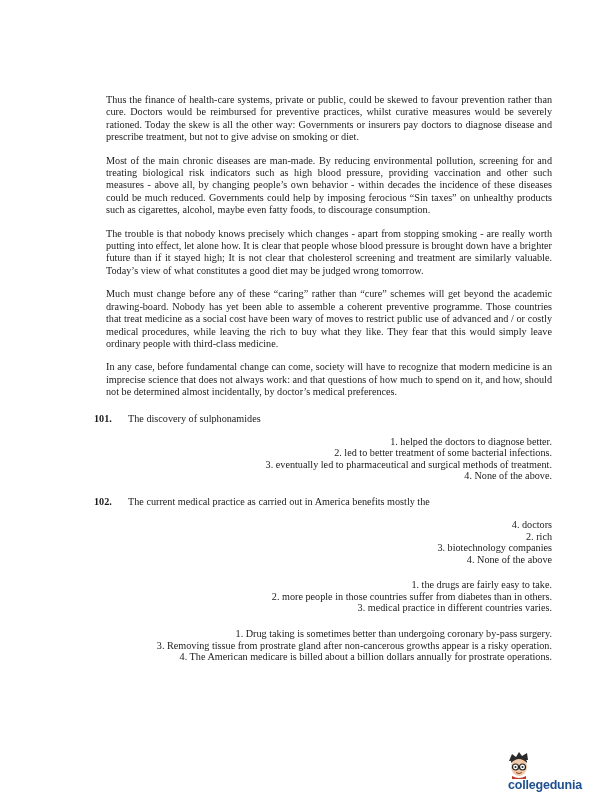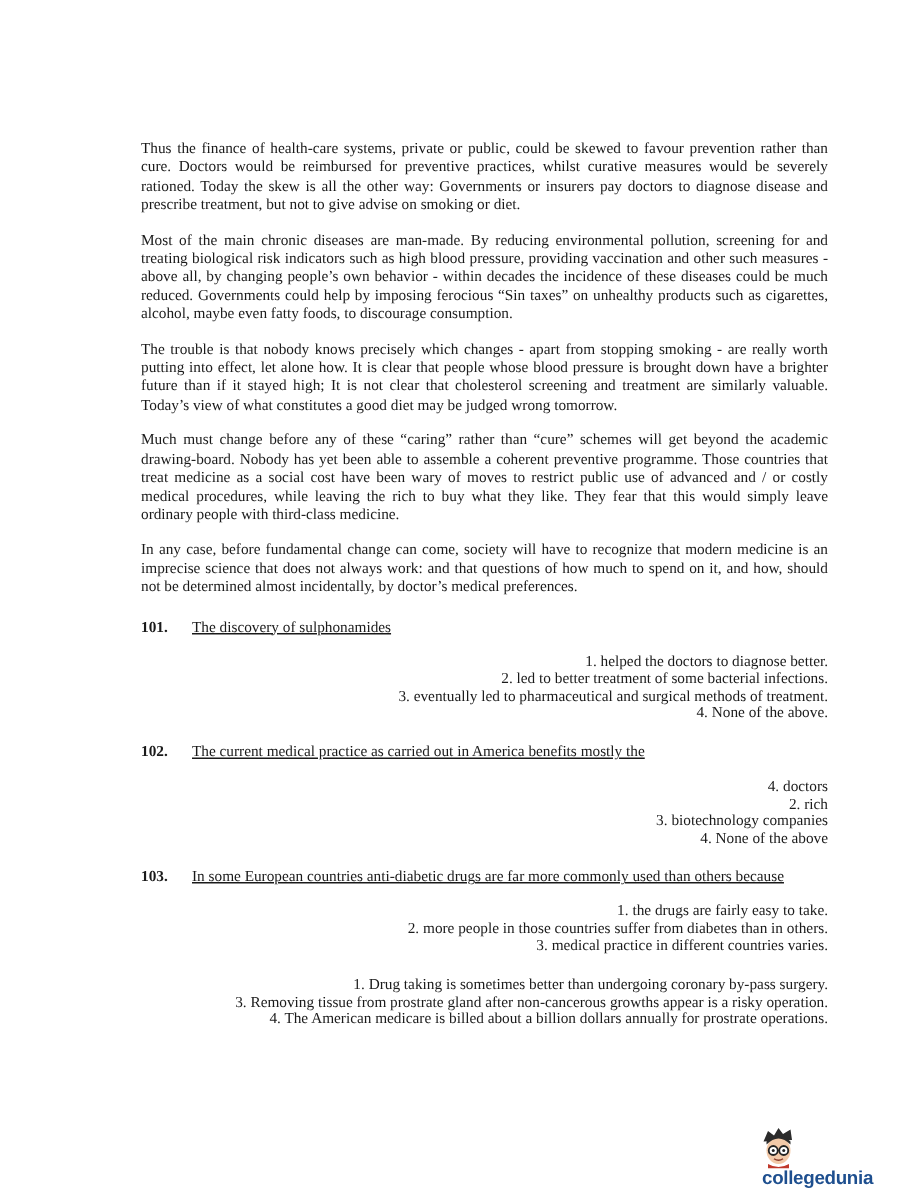--- a/index.html
+++ b/index.html
@@ -1,23 +1,23 @@
 <!DOCTYPE html>
 <html><head>
 <meta charset="utf-8">
 <style>
   html, body { margin: 0; padding: 0; background: #ffffff; }
   body { width: 612px; height: 792px; position: relative; overflow: hidden;
          font-family: "Liberation Serif", "DejaVu Serif", serif; color: #1a1a1a; }
   .page { position: absolute; left: 94px; top: 94px; width: 458px; }
-  .para { font-size: 10.2px; line-height: 12.4px; text-align: justify; margin: 0 0 11px 0; }
+  .para { font-size: 10.2px; line-height: 12.4px; text-align: justify; margin: 0 0 11px 12px; }
   .q { margin-top: 14px; }
   .q-head { display: flex; font-size: 10.2px; line-height: 12px; }
   .q-num { width: 34px; font-weight: bold; flex: none; }
-  .q-text { flex: 1; text-decoration: underline; }
+  .q-text { flex: 1; }
   .opts { list-style: none; margin: 11px 0 0 34px; padding: 0; font-size: 10.2px; line-height: 11.6px; text-align: right; }
   .opts li { margin: 0; padding: 0; }
   .logo { position: absolute; left: 506px; top: 751px; display: flex; align-items: flex-start; flex-direction: column; }
   .logo-face { width: 26px; height: 28px; position: relative; }
   .logo-text { margin-left: 2px; }
   .brand { font-family: "Liberation Sans", "DejaVu Sans", sans-serif; font-size: 12.5px; font-weight: bold; color: #1e4f8f; letter-spacing: -0.2px; line-height: 13px; }
   .tagline { font-family: "Liberation Sans", "DejaVu Sans", sans-serif; font-size: 3.4px; color: #6a6a6a; line-height: 5px; white-space: nowrap; }
 </style>
 </head>
 <body>
@@ -49,24 +49,20 @@
     </div>
     <ul class="opts">
       <li>4. doctors</li>
       <li>2. rich</li>
       <li>3. biotechnology companies</li>
       <li>4. None of the above</li>
     </ul>
   </div>
 
   <div class="q">
-    <div class="q-head">
-      <span class="q-num">103.</span>
-      <span class="q-text">In some European countries anti-diabetic drugs are far more commonly used than others because</span>
-    </div>
     <ul class="opts">
       <li>1. the drugs are fairly easy to take.</li>
       <li>2. more people in those countries suffer from diabetes than in others.</li>
       <li>3. medical practice in different countries varies.</li>
     </ul>
   </div>
 
   <div class="q">
     <ul class="opts">
       <li>1. Drug taking is sometimes better than undergoing coronary by-pass surgery.</li>

